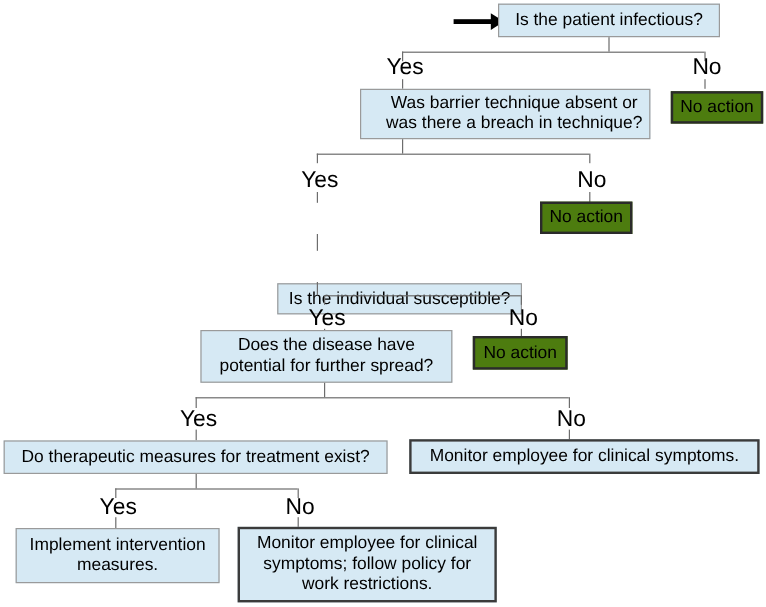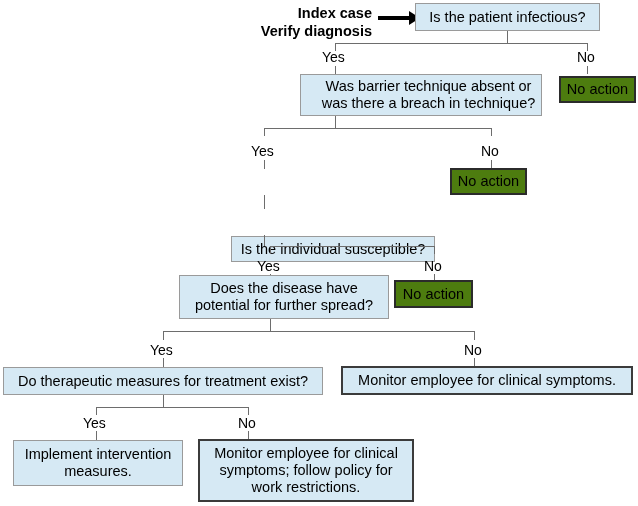--- a/index.html
+++ b/index.html
@@ -46,21 +46,21 @@
     background: #4d7c0f;
     border: 2px solid #2b2b2b;
   }
   
   .plain {
     background: #d6e9f4;
     border: 1px solid #9a9a9a;
   }
   .label {
     position: absolute;
-    font-size: 14px;
+    font-size: 19px;
     line-height: 16px;
     color: #000000;
     white-space: nowrap;
   }
   .title {
     position: absolute;
     font-size: 14.5px;
     font-weight: bold;
     line-height: 18px;
     color: #000000;
@@ -89,24 +89,20 @@
     border-top: 7px solid transparent;
     border-bottom: 7px solid transparent;
     border-left: 11px solid #000000;
   }
 </style>
 </head>
 <body>
 
 <div id="canvas">
 
-  <div class="title" style="left:248px; top:4px; width:124px;">
-    <div>Index case</div>
-    <div>Verify diagnosis</div>
-  </div>
 
   <div class="arrow-shaft" style="left:378px; top:16px; width:32px;"></div>
   <div class="arrow-head" style="left:409px; top:11px;"></div>
 
   <div class="node decision" style="left:415px; top:3px; width:185px; height:28px;">
     <span>Is the patient infectious?</span>
   </div>
 
   <div class="vline" style="left:507px; top:31px; height:12px;"></div>
   <div class="hline" style="left:335px; top:43px; width:252px;"></div>
@@ -147,21 +143,21 @@
 
   <div class="vline" style="left:264px; top:235px; height:11px;"></div>
   <div class="hline" style="left:270px; top:246px; width:164px;"></div>
   <div class="vline" style="left:270px; top:246px; height:8px;"></div>
   <div class="vline" style="left:434px; top:246px; height:8px;"></div>
   <div class="label" style="left:257px; top:258px;">Yes</div>
   <div class="label" style="left:424px; top:258px;">No</div>
   <div class="vline" style="left:270px; top:274px; height:8px;"></div>
   <div class="vline" style="left:434px; top:274px; height:8px;"></div>
 
-  <div class="node decision" style="left:167px; top:275px; width:210px; height:44px;margin-left:12px;">
+  <div class="node decision" style="left:167px; top:275px; width:210px; height:44px;">
     <span>Does the disease have potential for further spread?</span>
   </div>
 
   <div class="node terminal" style="left:394px; top:280px; width:79px; height:28px;">
     <span>No action</span>
   </div>
 
   <div class="vline" style="left:270px; top:319px; height:12px;"></div>
   <div class="hline" style="left:163px; top:331px; width:311px;"></div>
   <div class="vline" style="left:163px; top:331px; height:9px;"></div>

